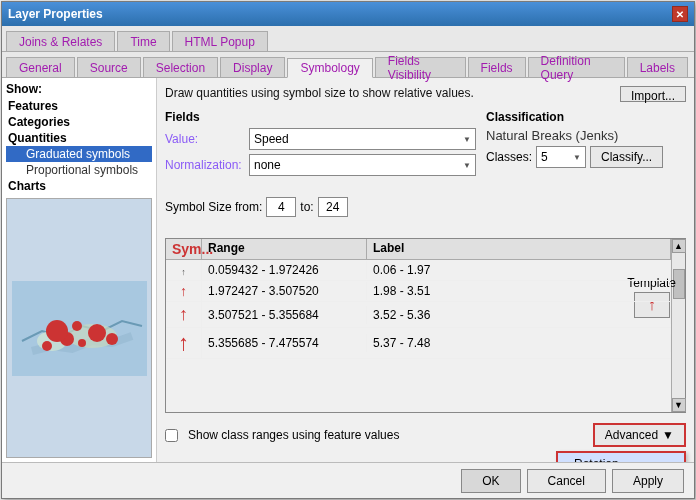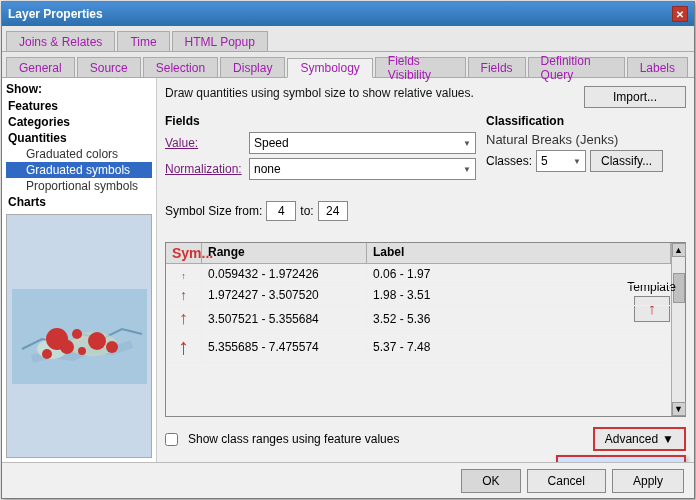--- a/index.html
+++ b/index.html
@@ -20,26 +20,26 @@
     .tree-item.indent2 { padding-left: 20px; color: #333; }
     .tree-item.selected { background: #316ac5; color: white; }
     .map-preview { flex: 1; border: 1px solid #aaa; margin-top: 4px; background: #c8d8e8; overflow: hidden; display: flex; align-items: center; justify-content: center; }
     .right-panel { flex: 1; padding: 8px; display: flex; flex-direction: column; gap: 6px; position: relative; }
     .description { font-size: 12px; color: #111; margin-bottom: 4px; }
     .two-col { display: flex; gap: 10px; }
     .fields-section { flex: 1; }
     .classification-section { flex: 0 0 200px; }
     .section-label { font-weight: bold; font-size: 12px; margin-bottom: 4px; }
     .field-row { display: flex; align-items: center; margin-bottom: 4px; gap: 4px; }
-    .field-label { width: 80px; color: #701a75; text-decoration: underline; }
+    .field-label { width: 80px; color: #8b5cf6; }
     .select-box { border: 1px solid #888; background: white; padding: 1px 4px; height: 22px; display: flex; align-items: center; justify-content: space-between; cursor: pointer; flex: 1; }
     .select-arrow { font-size: 8px; color: #555; }
     .class-row { display: flex; align-items: center; gap: 4px; margin-bottom: 4px; }
     .classify-btn { padding: 2px 10px; background: #e8e8e8; border: 1px solid #888; cursor: pointer; height: 22px; }
-    .import-btn { padding: 2px 28px; background: #e8e8e8; border: 1px solid #888; cursor: pointer; height: 22px; float: right; }
+    .import-btn { padding: 2px 10px; background: #e8e8e8; border: 1px solid #888; cursor: pointer; height: 16px; float: right; }
     .size-row { display: flex; align-items: center; gap: 4px; margin-bottom: 4px; }
     .size-input { width: 30px; border: 1px solid #888; padding: 1px 3px; height: 20px; text-align: center; }
     .table-header { display: flex; background: #e0e0e0; border-bottom: 1px solid #aaa; font-weight: bold; }
     .table-header div { padding: 2px 6px; border-right: 1px solid #aaa; }
     .table-body { flex: 1; overflow-y: auto; position: relative; }
     .table-row-item { display: flex; align-items: center; border-bottom: 1px solid #eee; }
     .table-row-item div { padding: 2px 6px; border-right: 1px solid #eee; overflow: hidden; }
     .col-sym { width: 36px; flex-shrink: 0; text-align: center; font-size: 14px; color: #cc3333; }
     .col-range { width: 165px; flex-shrink: 0; }
     .col-label { flex: 1; }
@@ -90,21 +90,20 @@
     <div class="tab">Labels</div>
   </div>
 
   <div class="content">
 
     <div class="left-panel">
       <div class="show-label">Show:</div>
       <div class="tree-item bold">Features</div>
       <div class="tree-item bold">Categories</div>
       <div class="tree-item bold">Quantities</div>
-      <div class="tree-item indent2">Graduated colors</div>
       <div class="tree-item indent2 selected">Graduated symbols</div>
       <div class="tree-item indent2">Proportional symbols</div>
       <div class="tree-item bold">Charts</div>
 
       <div class="map-preview">
         <svg width="135" height="95">
           <rect width="135" height="95" fill="#a8c8e0"></rect>
           <path d="M10,60 L30,50 L50,55 L70,45 L90,50 L110,40 L130,45" stroke="#6a9ab5" stroke-width="2" fill="none"></path>
           <path d="M20,70 L40,65 L60,68 L80,60 L100,62 L120,55" stroke="#8ab0c8" stroke-width="8" fill="none" opacity="0.4"></path>
           <ellipse cx="40" cy="60" rx="15" ry="10" fill="#d4e8d4" opacity="0.7"></ellipse>

